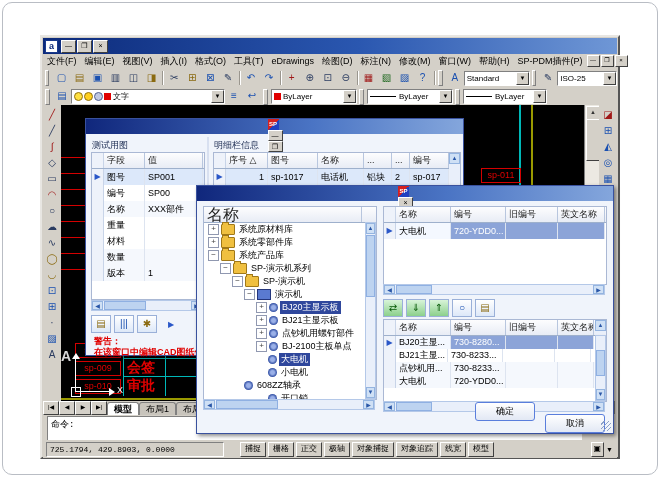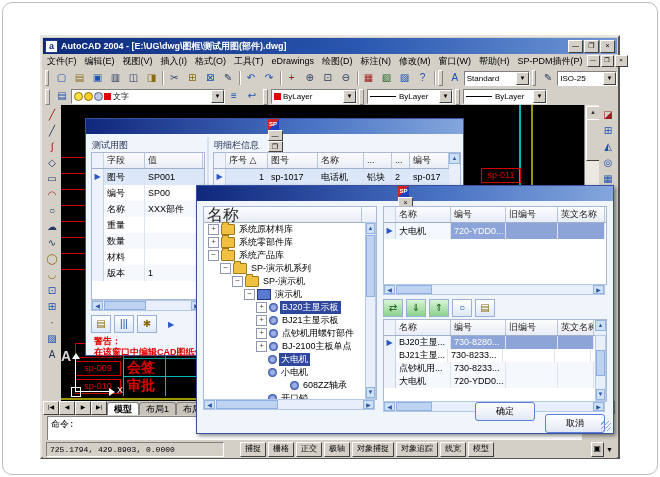--- a/index.html
+++ b/index.html
@@ -107,21 +107,20 @@
 </style>
 </head>
 <body>
 
 <div class="frame"></div>
 
 <div id="app">
 
   <div class="titlebar">
     <div class="appicon">a</div>
-    <div class="ttl">AutoCAD 2004 - [E:\UG\dwg\图框\测试用图(部件).dwg]</div>
     <div class="winbtns">
       <div class="wbtn">—</div>
       <div class="wbtn">❐</div>
       <div class="wbtn">×</div>
     </div>
   </div>
 
   <div class="menubar">
     <span class="mi">文件(F)</span>
     <span class="mi">编辑(E)</span>
@@ -360,28 +359,28 @@
     <div class="grow alt">
       <div class="selcol"></div>
       <div class="gc" style="width:41px">名称</div>
       <div class="gc" style="width:58px">XXX部件</div>
     </div>
     <div class="grow">
       <div class="selcol"></div>
       <div class="gc" style="width:41px">重量</div>
       <div class="gc" style="width:58px"></div>
     </div>
+    <div class="grow">
+      <div class="selcol"></div>
+      <div class="gc" style="width:41px">材料</div>
+      <div class="gc" style="width:58px"></div>
+    </div>
     <div class="grow alt">
       <div class="selcol"></div>
       <div class="gc" style="width:41px">数量</div>
-      <div class="gc" style="width:58px"></div>
-    </div>
-    <div class="grow">
-      <div class="selcol"></div>
-      <div class="gc" style="width:41px">材料</div>
       <div class="gc" style="width:58px"></div>
     </div>
     <div class="grow alt">
       <div class="selcol"></div>
       <div class="gc" style="width:41px">版本</div>
       <div class="gc" style="width:58px">1</div>
     </div>
   </div>
   <div class="xsbh" style="left:5px;top:181px;width:112px">
     <div class="xbtn">◀</div>
@@ -496,21 +495,21 @@
         <span class="lbl">BJ-2100主板单点</span>
     </div>
     <div class="titem sel" style="padding-left:64px">
       <span class="i-part"></span>
         <span class="lbl">大电机</span>
     </div>
     <div class="titem" style="padding-left:64px">
       <span class="i-part"></span>
         <span class="lbl">小电机</span>
     </div>
-    <div class="titem" style="padding-left:86px">
+    <div class="titem" style="padding-left:40px">
       <span class="i-part"></span>
         <span class="lbl">608ZZ轴承</span>
     </div>
     <div class="titem" style="padding-left:64px">
       <span class="i-part"></span>
         <span class="lbl">开口销</span>
     </div>
     <div class="xsbv" style="right:0;top:15px;bottom:0">
       <div class="xbtn">▲</div>
       <div class="xthumb" style="height:60px;margin:1px 0"></div>

